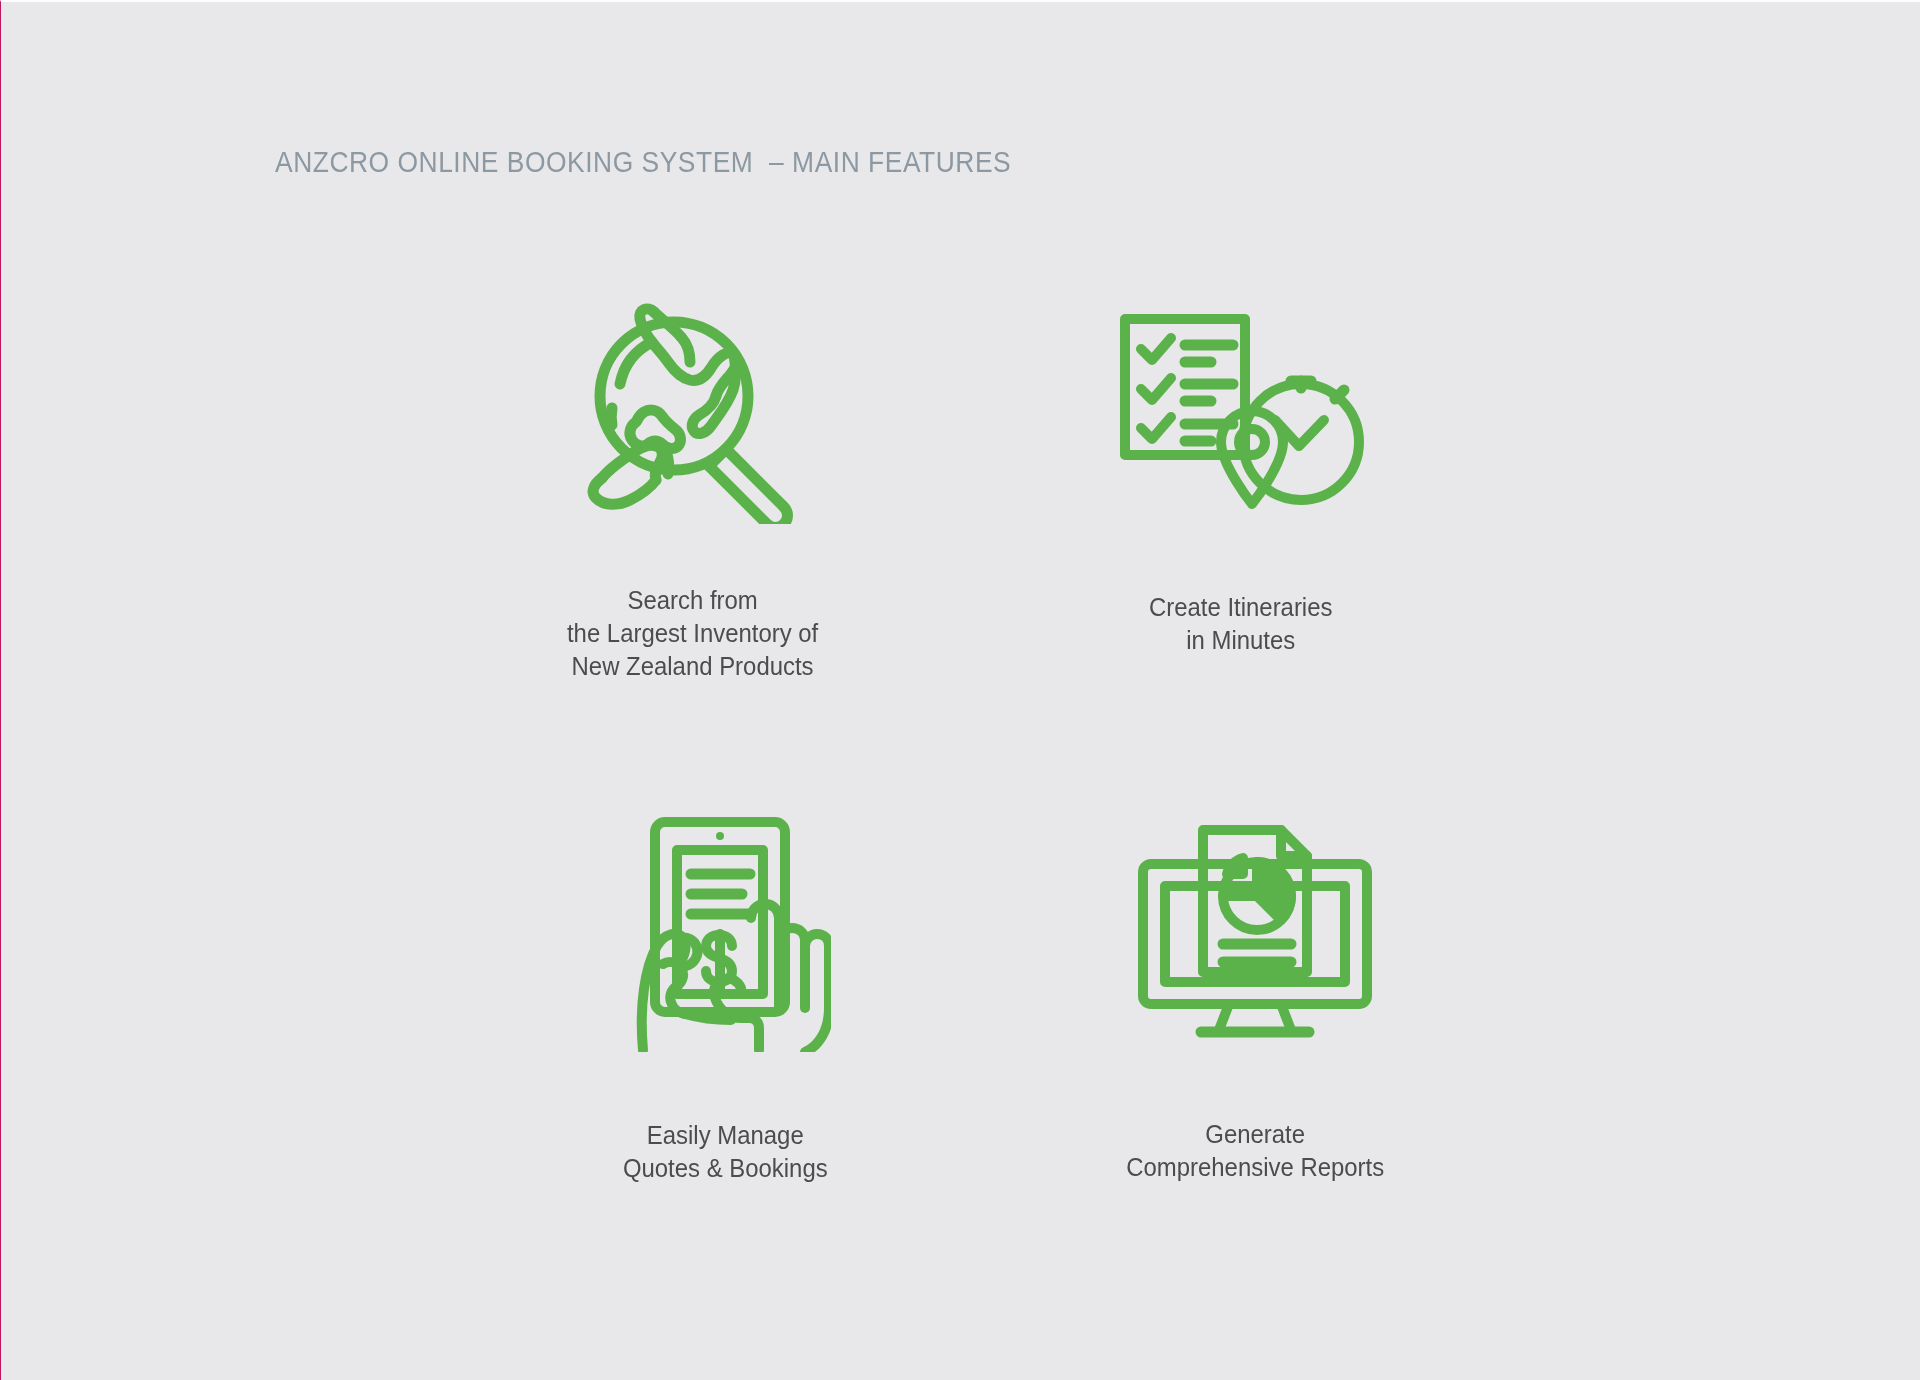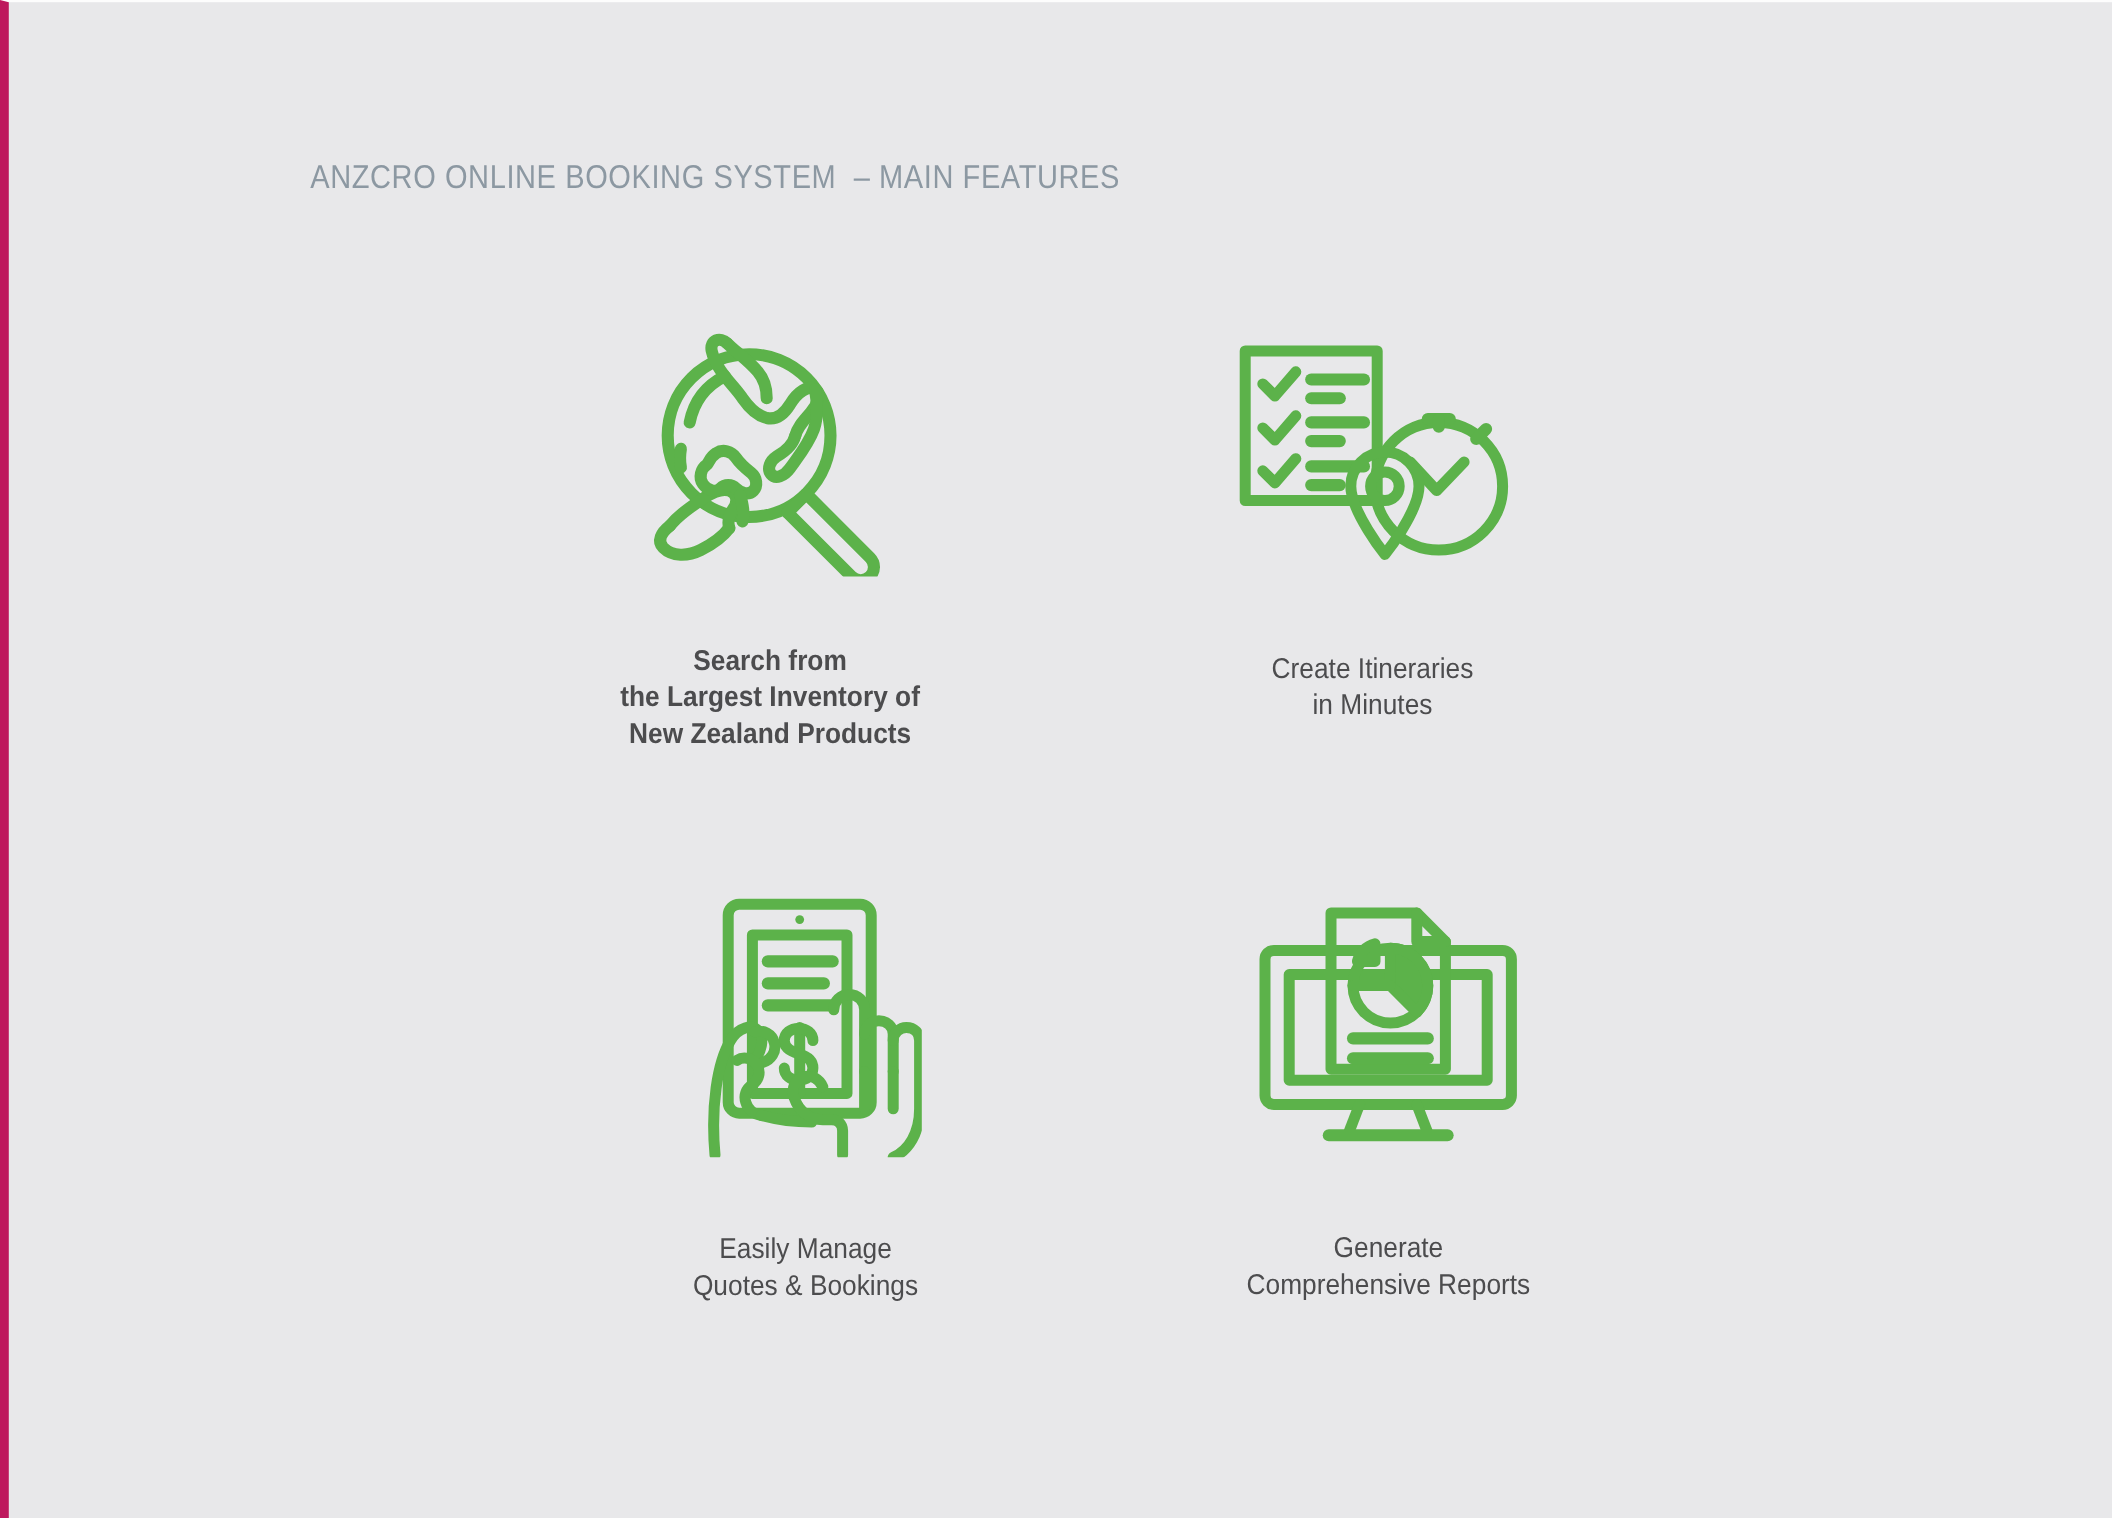--- a/index.html
+++ b/index.html
@@ -13,21 +13,21 @@
     font-family: "Liberation Sans", sans-serif;
     overflow: hidden;
   }
 
   #slide {
     position: relative;
     width: 1920px;
     height: 1380px;
     background: #e8e8ea;
     box-sizing: border-box;
-    border-left: 8px solid #be185d;
+    border-left: 1px solid #be185d;
     border-top: 2px solid #fdfdfd;
     overflow: hidden;
   }
 
   
   #slide-title {
     position: absolute;
     left: 274px;
     top: 143px;
     font-family: "Liberation Sans", sans-serif;
@@ -62,21 +62,21 @@
     color: #4c4c4e;
     font-family: "Liberation Sans", sans-serif;
     font-size: 26px;
     line-height: 33px;
     transform: scaleX(0.92);
     transform-origin: center top;
     white-space: pre-line;
   }
 
   
-  #feature-search      { left: 432px;  top: 290px; font-weight: bold; }
+  #feature-search      { left: 432px;  top: 290px; }
   #feature-itinerary   { left: 980px;  top: 310px; }
   #feature-quotes      { left: 464px;  top: 810px; }
   #feature-reports     { left: 994px;  top: 818px; }
 
   #feature-search    .icon-wrap { height: 232px; }
   #feature-itinerary .icon-wrap { height: 205px; }
   #feature-quotes    .icon-wrap { height: 240px; }
   #feature-reports   .icon-wrap { height: 222px; }
 
   #feature-search    .caption { margin-top: 60px; }

